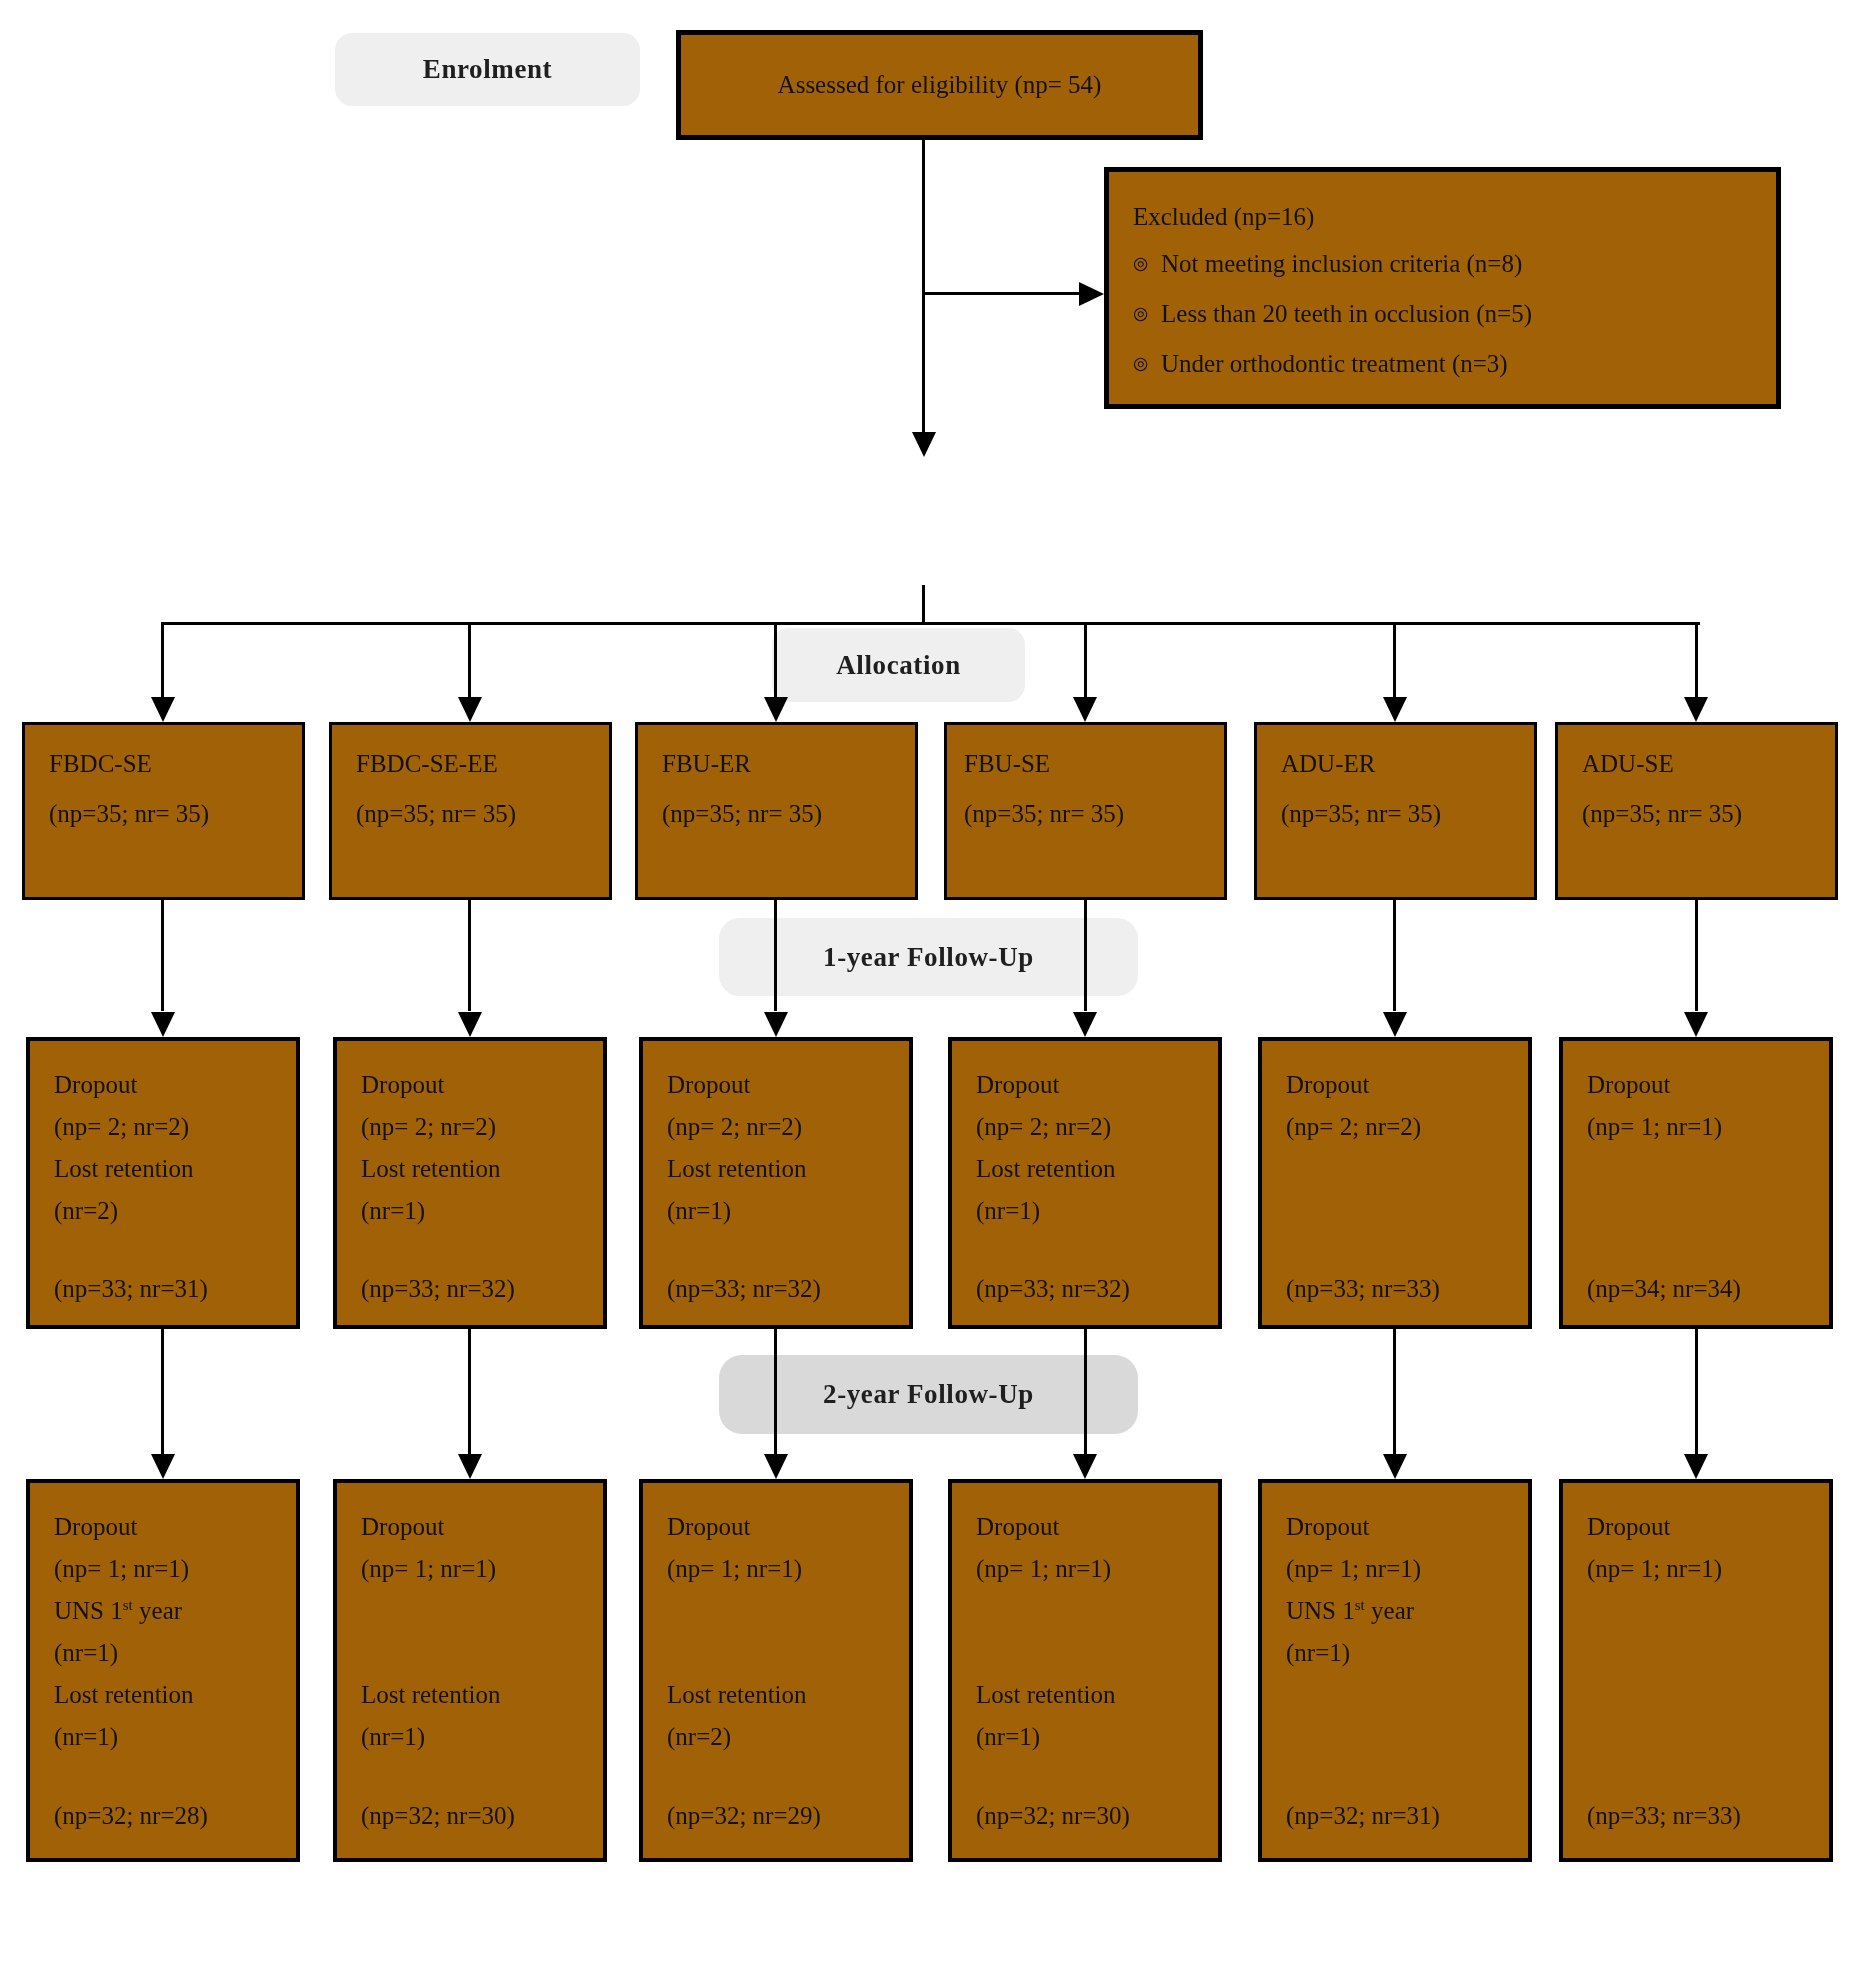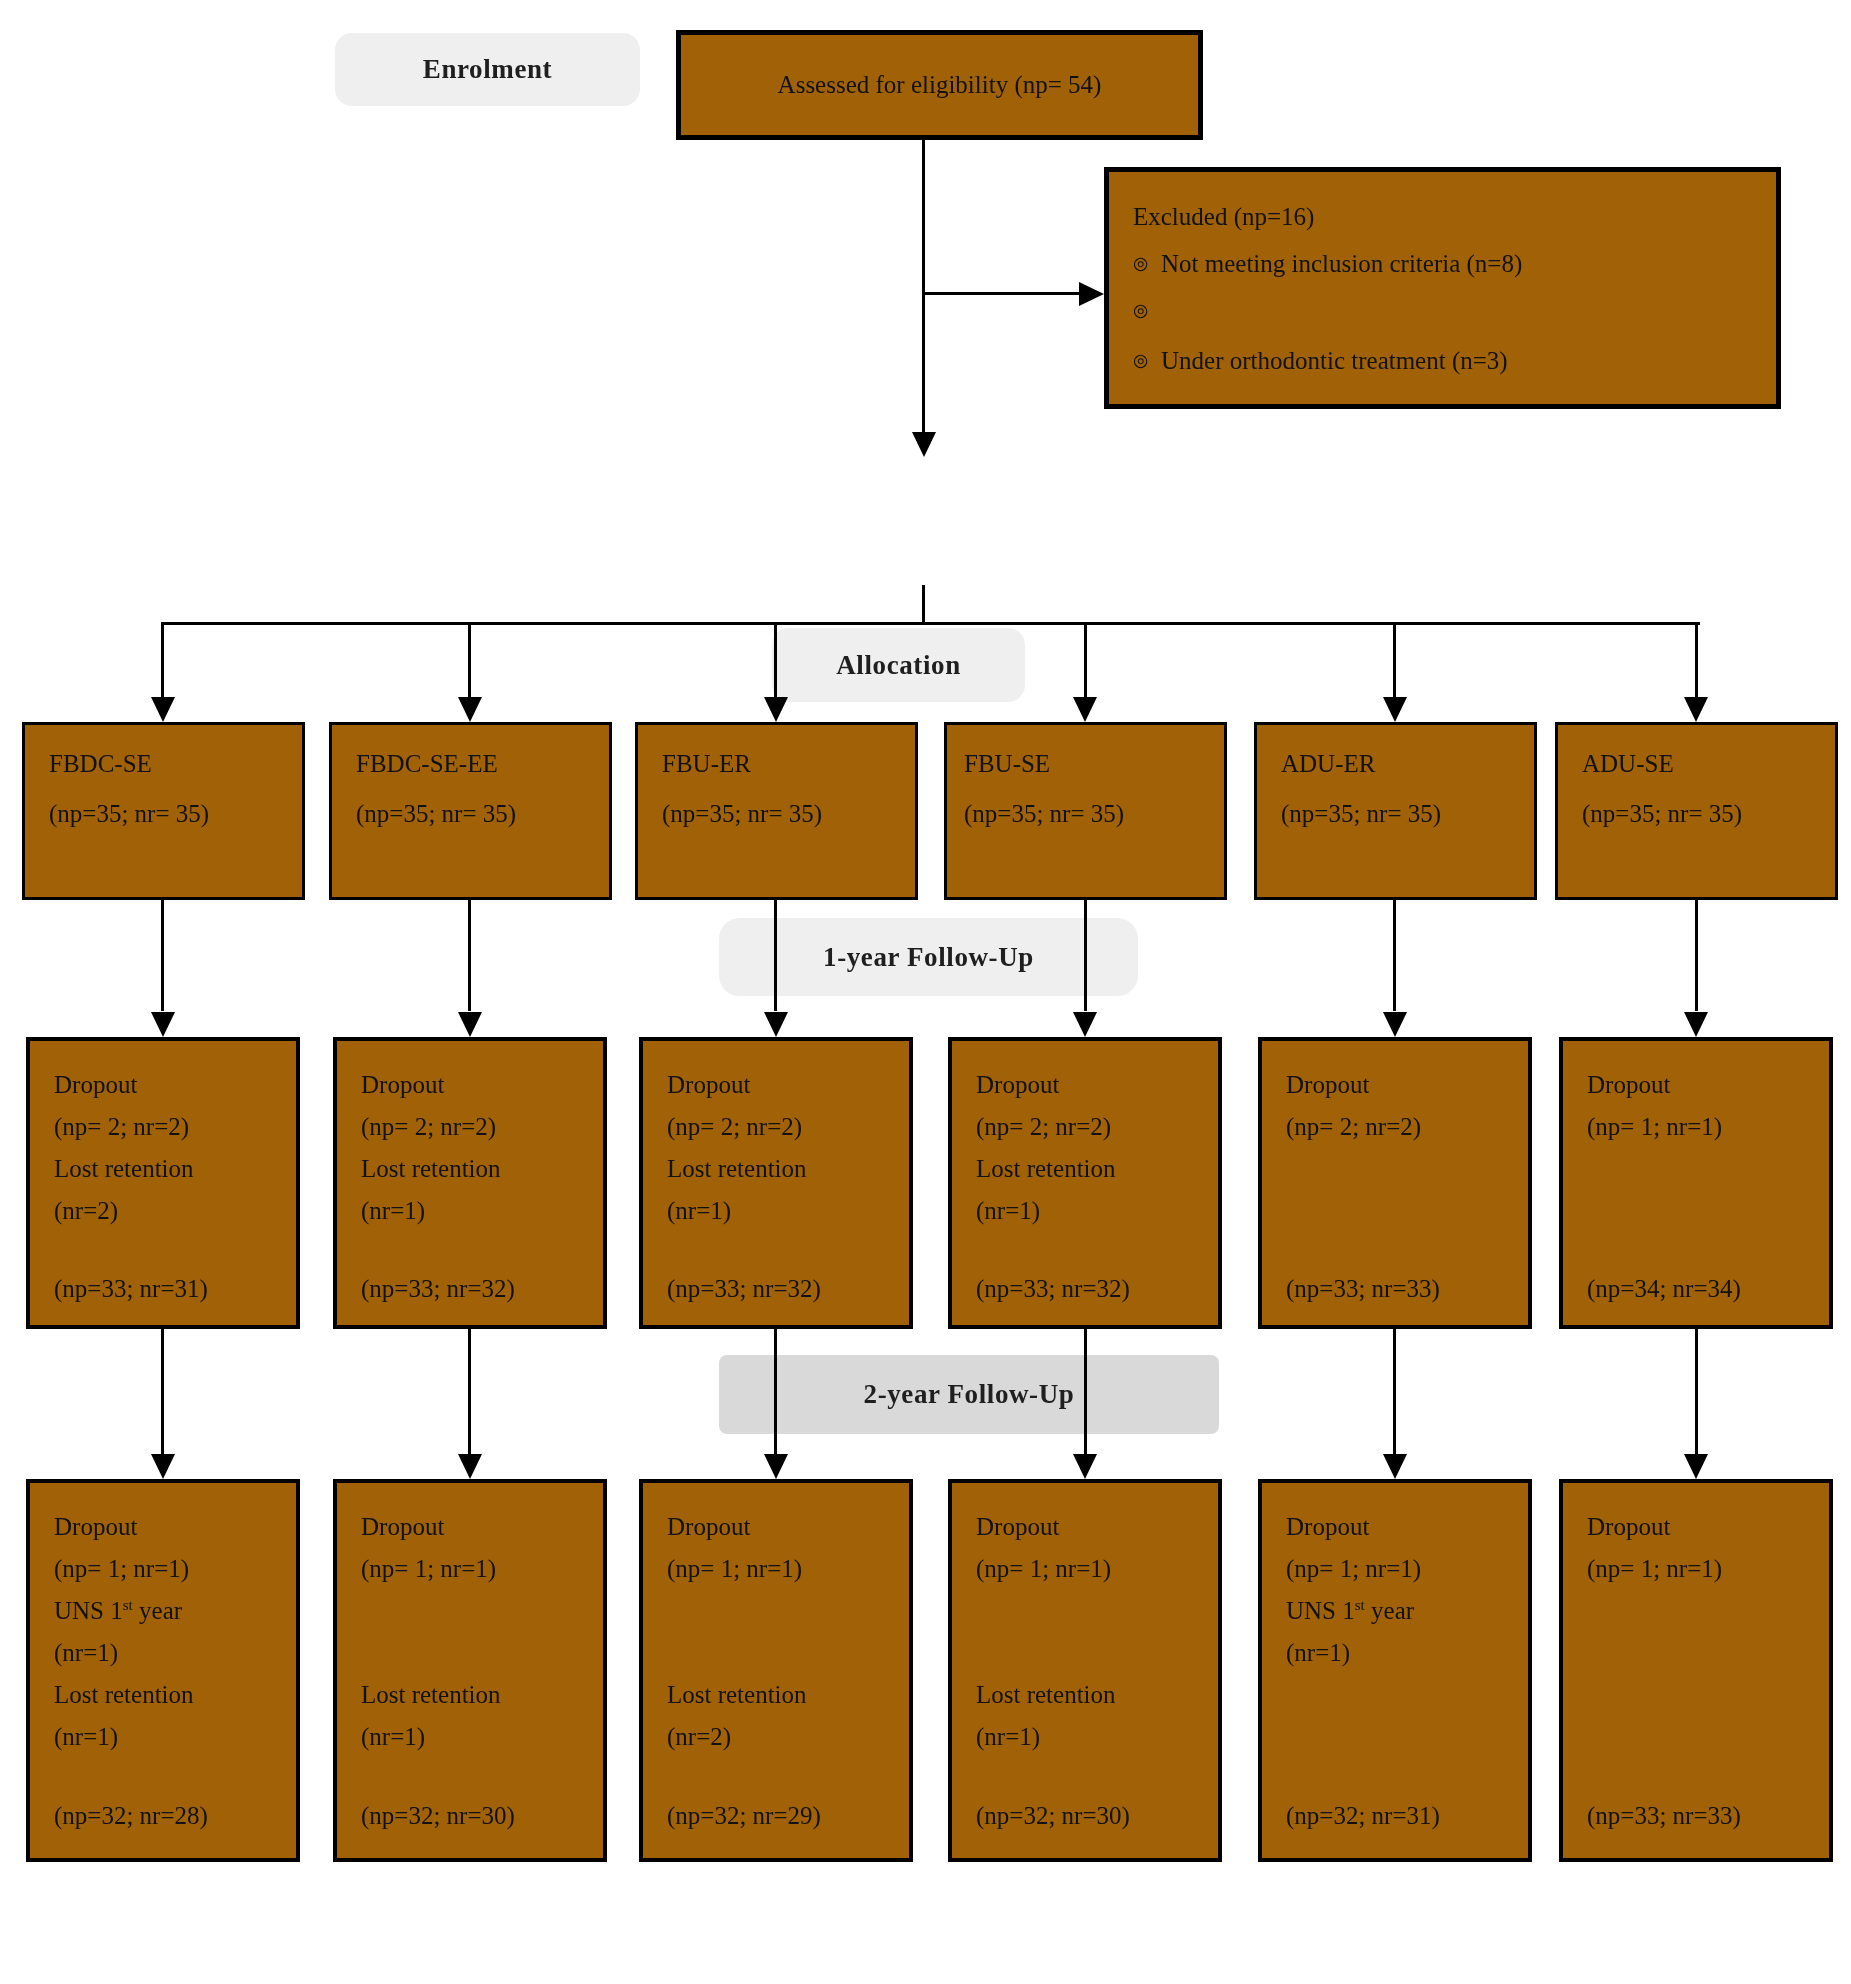--- a/index.html
+++ b/index.html
@@ -55,35 +55,36 @@
   sup{font-size:60%;line-height:0;vertical-align:super;}
 </style>
 </head>
 <body>
 
 <div id="page">
 
   <div class="stage-label" style="left:335px;top:33px;width:305px;height:73px;">Enrolment</div>
   <div class="stage-label" style="left:772px;top:628px;width:253px;height:74px;">Allocation</div>
   <div class="stage-label" style="left:719px;top:918px;width:419px;height:78px;border-radius:20.6px;">1-year Follow-Up</div>
-  <div class="stage-label dark" style="left:719px;top:1355px;width:500px;height:79px;border-radius:8px;">2-year Follow-Up</div>
+  <div class="stage-label dark" style="left:719px;top:1355px;width:419px;height:79px;border-radius:23px;">2-year Follow-Up</div>
 
   <div class="fbox thick centered" style="left:676px;top:30px;width:527px;height:110px;">
     <span>Assessed for eligibility (np= 54)</span>
   </div>
 
   <div class="fbox thick excluded-pad" style="left:1104px;top:167px;width:677px;height:242px;">
     <div class="lines">
       <div class="line">Excluded (np=16)</div>
       <div class="bullet-row">
         <span class="bullet">◎</span>
         <span>Not meeting inclusion criteria (n=8)</span>
       </div>
       <div class="bullet-row">
         <span class="bullet">◎</span>
+        <span>Less than 20 teeth in occlusion (n=5)</span>
       </div>
       <div class="bullet-row">
         <span class="bullet">◎</span>
         <span>Under orthodontic treatment (n=3)</span>
       </div>
     </div>
   </div>
 
 
   <div class="fbox alloc-lines" style="left:22px;top:722px;width:283px;height:178px;">

